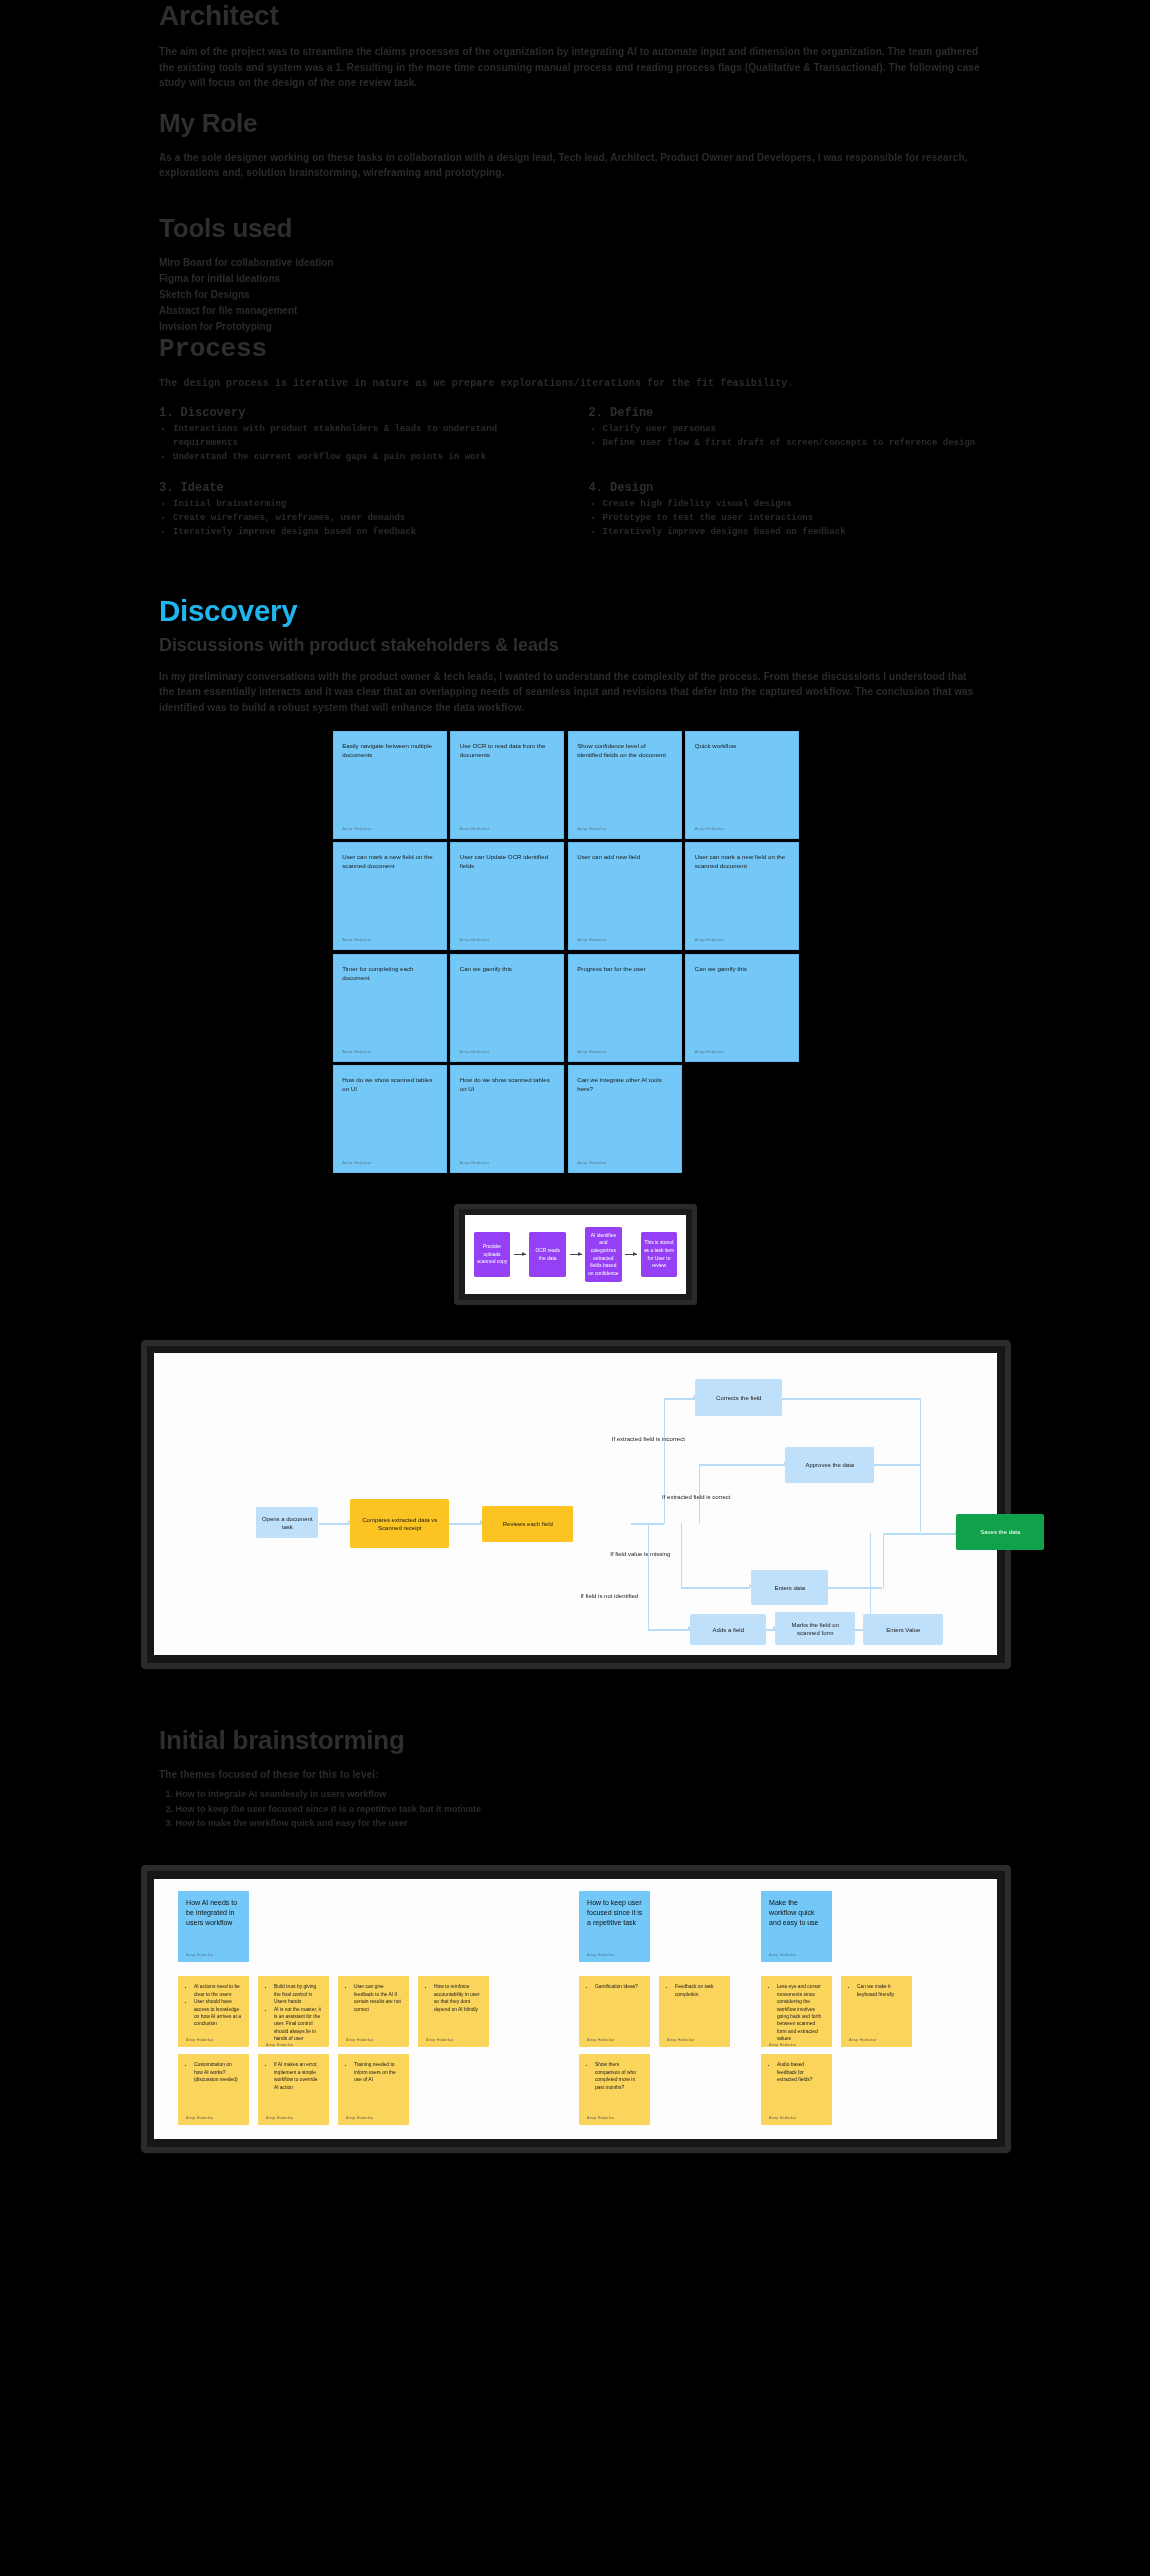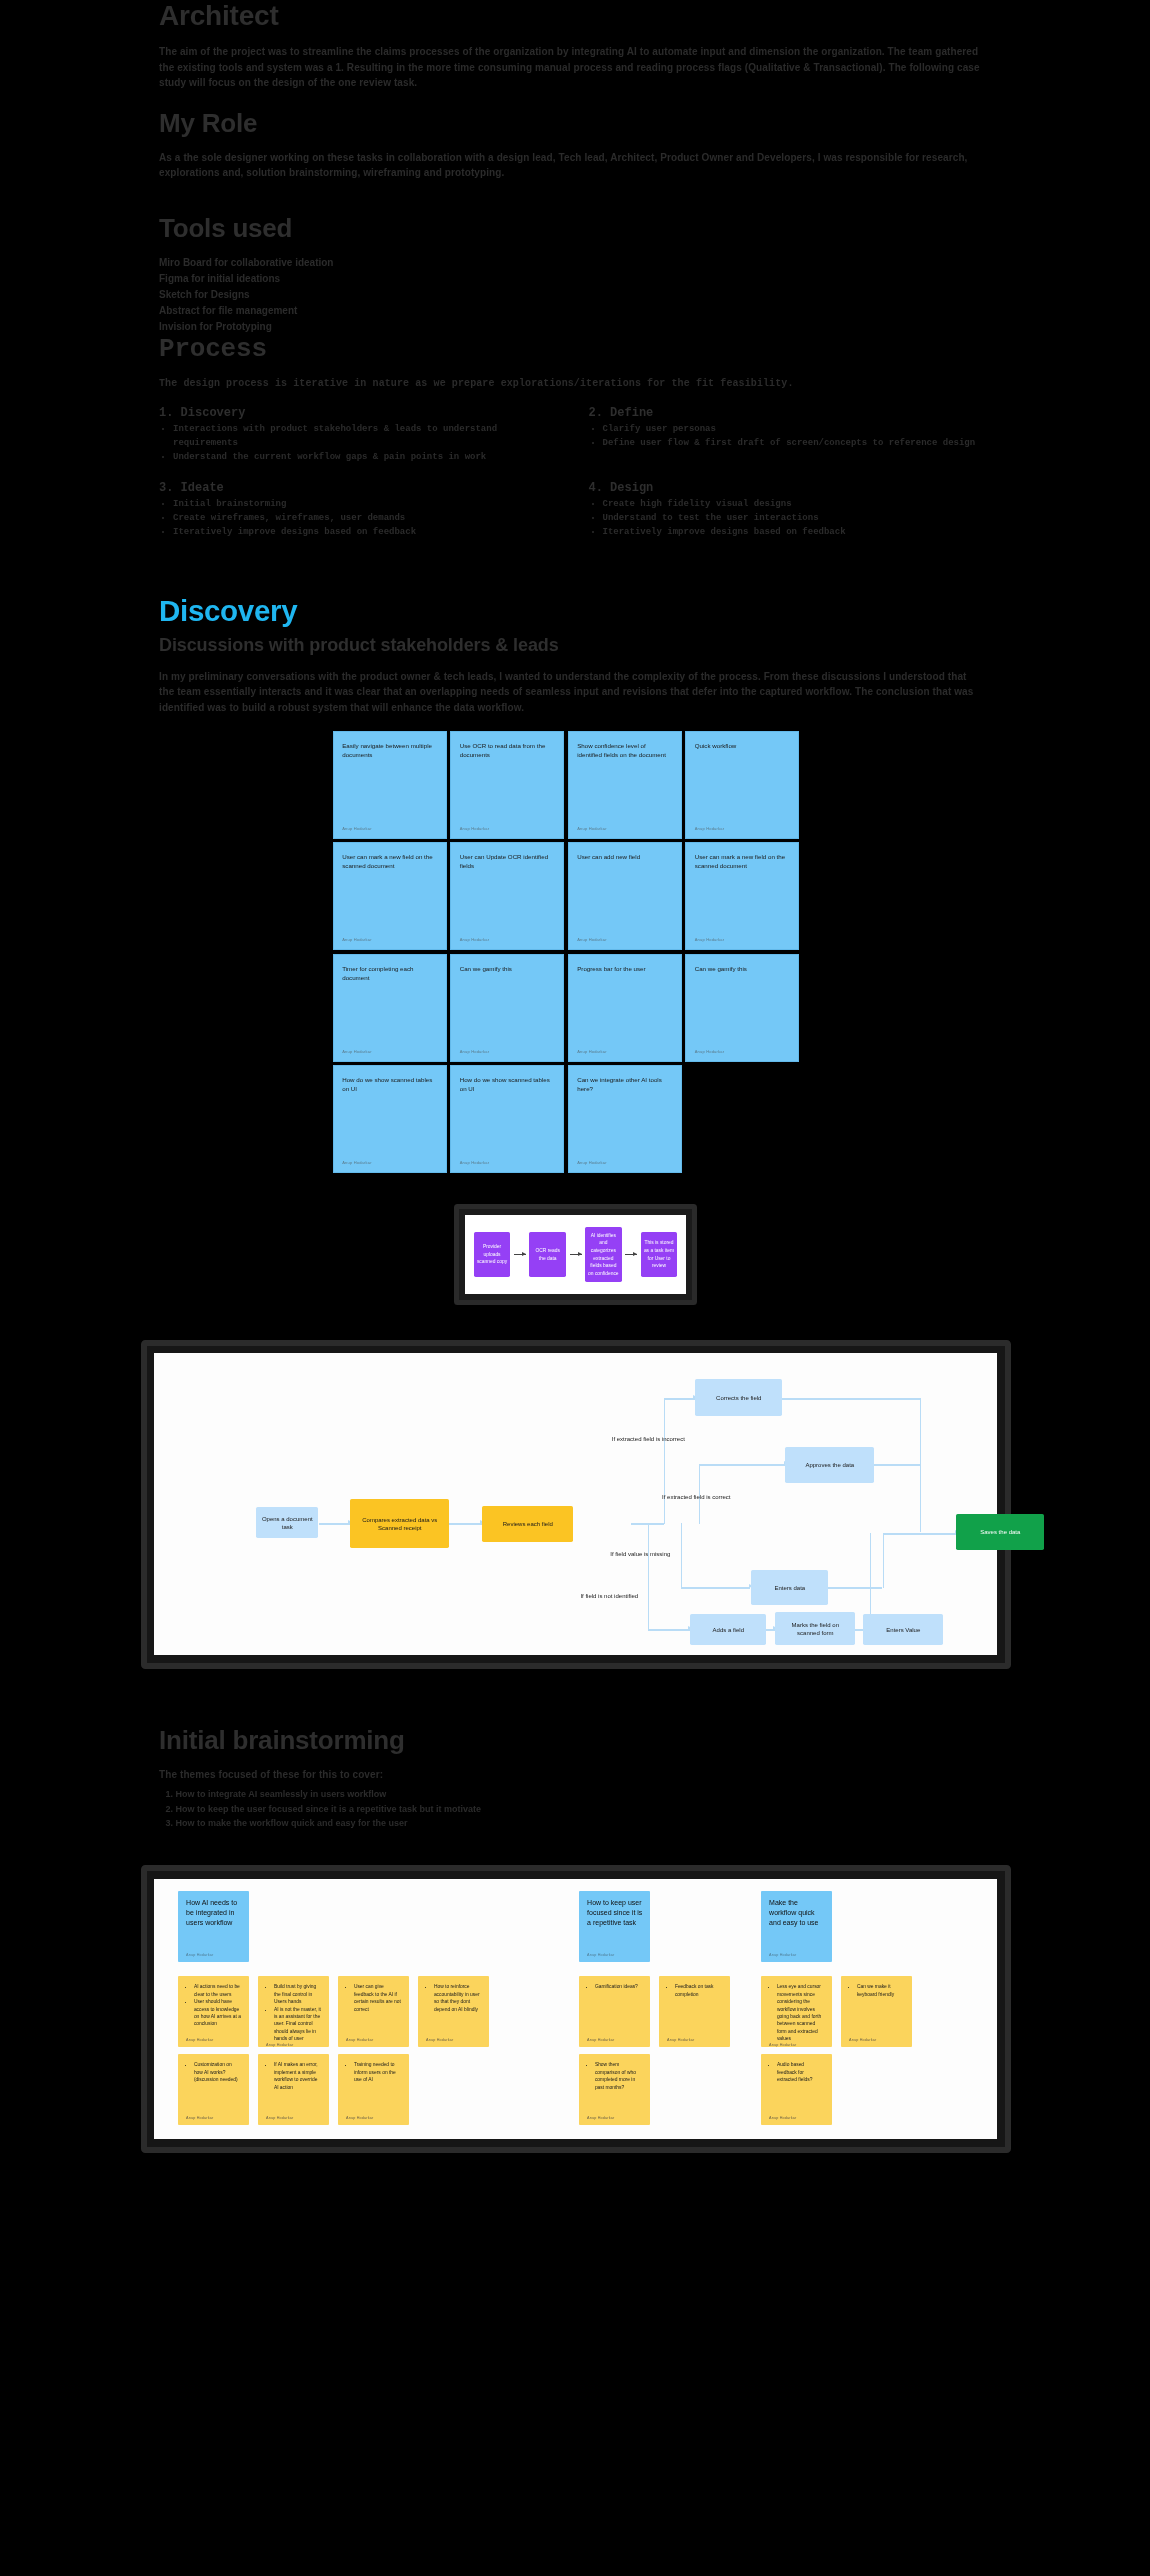--- a/index.html
+++ b/index.html
@@ -321,21 +321,21 @@
           <li>Initial brainstorming</li>
           <li>Create wireframes, wireframes, user demands</li>
           <li>Iteratively improve designs based on feedback</li>
         </ul>
       </div>
       <div class="proc-block" style="margin-top:12px;">
         <div class="proc-title"><span>4.</span>
           <span>Design</span></div>
         <ul>
           <li>Create high fidelity visual designs</li>
-          <li>Understand to test the user interactions</li>
+          <li>Prototype to test the user interactions</li>
           <li>Iteratively improve designs based on feedback</li>
         </ul>
       </div>
     </div>
   </div>
 
   <div class="col" style="margin-top:54px;">
     <h1 class="discovery">Discovery</h1>
     <h3 class="sub" style="margin-top:7px;">Discussions with product stakeholders &amp; leads</h3>
     <p class="body" style="margin-top:13px;">In my preliminary conversations with the product owner &amp; tech leads, I wanted to understand the complexity of the process. From these discussions I understood that the team essentially interacts and it was clear that an overlapping needs of seamless input and revisions that defer into the captured workflow. The conclusion that was identified was to build a robust system that will enhance the data workflow.</p>
@@ -489,21 +489,21 @@
 
       <div class="flabel" style="left:442px; top:82px; width:104px;">If extracted field is incorrect</div>
       <div class="flabel" style="left:490px; top:140px; width:104px;">If extracted field is correct</div>
       <div class="flabel" style="left:434px; top:197px; width:104px;">If field value is missing</div>
       <div class="flabel" style="left:403px; top:239px; width:104px;">If field is not identified</div>
     </div>
   </div>
 
   <div class="col" style="margin-top:57px;">
     <h2 class="sec">Initial brainstorming</h2>
-    <p class="body" style="margin-top:11.3px;">The themes focused of these for this to cover:</p>
+    <p class="body" style="margin-top:11.3px;">The themes focused of these for this to level:</p>
     <ol class="ol-brain">
       <li>How to integrate AI seamlessly in users workflow</li>
       <li>How to keep the user focused since it is a repetitive task but it motivate</li>
       <li>How to make the workflow quick and easy for the user</li>
     </ol>
   </div>
 
   <div class="frame-brain">
     <div class="brain-canvas">
 

